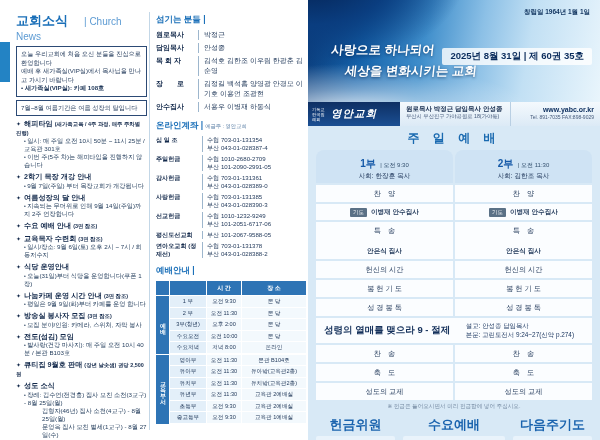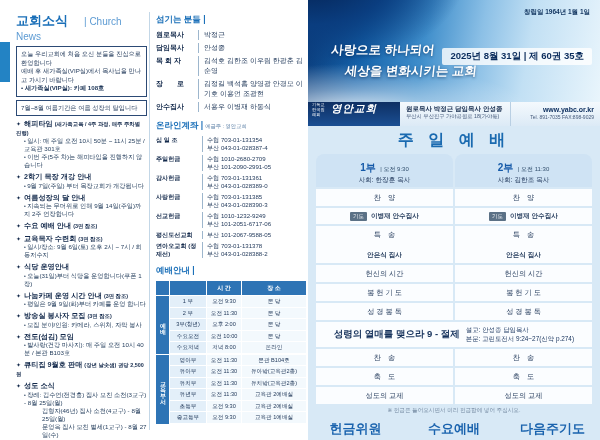--- a/index.html
+++ b/index.html
@@ -58,44 +58,44 @@
   .photo { position:relative; height:102px;
     background:
       radial-gradient(120% 95% at 15% 112%, rgba(255,255,255,.9) 0%, rgba(255,255,255,.4) 26%, rgba(255,255,255,0) 52%),
       radial-gradient(75% 130% at 0% -25%, #041f4d 0%, #0a3d7f 38%, rgba(10,61,127,0) 72%),
       linear-gradient(100deg, #0a3a78 0%, #1563ab 20%, #3f8ecb 40%, #8cc0e6 58%, #c2e0f4 74%, #e9f5fc 100%); }
   .founded { position:absolute; top:8px; right:10px; font-size:6.5px; font-weight:bold; color:#11345f; }
   .issue { position:absolute; top:19px; right:8px; background:rgba(255,255,255,.8); padding:2px 8px; border-radius:2px; font-size:9.5px; font-weight:bold; color:#0a2c5c;margin-top:29px; }
   .slogan { position:absolute; left:22px; top:42px; color:#fff; font-weight:bold; font-size:12.5px; transform:skewX(-6deg); text-shadow:0 1px 3px rgba(0,35,80,.65); }
   .slogan .l2 { margin-left:16px; margin-top:4px; }
   .logobar { display:flex; height:24px; }
-  .lb-left { width:92px; background:linear-gradient(180deg,#0e2f63,#1b4f93); color:#fff; display:flex; gap:3px; padding:0 4px; flex:none; }
+  .lb-left { width:92px; background:linear-gradient(180deg,#0e2f63,#1b4f93); color:#fff; display:flex; align-items:center; gap:3px; padding:0 4px; flex:none; }
   .lb-denom { font-size:4.2px; line-height:5px; width:16px; }
   .lb-name { font-style:italic; font-weight:bold; font-size:10.5px; letter-spacing:1px; }
   .lb-mid { flex:1; background:linear-gradient(180deg,#f4f9fd,#dceaf6); padding:2px 6px; }
   .lb-pastors { font-size:6.5px; font-weight:bold; color:#13294b; line-height:9px; }
   .lb-addr { font-size:5.3px; color:#44597a; line-height:7px; }
   .lb-right { width:90px; background:linear-gradient(180deg,#f4f9fd,#dceaf6); border-left:1px solid #b9cfe3; text-align:right; padding:3px 6px; flex:none; }
   .lb-web { font-size:7px; font-weight:bold; color:#0a2c5c; line-height:9px; }
   .lb-tel { font-size:5px; color:#44597a; line-height:7px; }
 
   .worship-body { padding:4px 8px 0; display:flex; flex-direction:column; gap:3px; }
-  .w-title { text-align:center; color:#1a6ab0; font-weight:bold; font-size:16px; letter-spacing:5px; }
+  .w-title { text-align:center; color:#1a6ab0; font-weight:bold; font-size:12px; letter-spacing:5px; }
   .svc-grid { display:grid; grid-template-columns:1fr 1fr; gap:2px; }
   .svc-head { background:#cfe3f4; border-radius:8px 8px 0 0; text-align:center; padding:3px 0 2px; }
   .svc-head .nm { color:#1459a8; font-weight:bold; font-size:10px; }
   .svc-head .tm { color:#33506e; font-size:6px; }
   .svc-head .mc { color:#22395c; font-size:6.6px; margin-top:1px; }
   .svc-cell { background:#fbfdff; display:flex; align-items:center; justify-content:center; gap:4px; font-size:7.2px; color:#1d3557; padding:3.5px 0; text-align:center; }
   .svc-cell.two { flex-direction:column; gap:11px; }
   .spread { letter-spacing:7px; margin-right:-7px; }
   .byname { font-size:6.6px; font-weight:bold; }
   .badge { background:#5b7186; color:#fff; font-size:5.4px; padding:1px 3px; border-radius:1px; }
   .svc-sermon { grid-column:1 / 3; background:#fbfdff; display:flex; align-items:center; padding:4px 8px; gap:6px; }
-  .sermon-title { flex:1.15; font-weight:bold; font-size:9.5px; color:#16325c;text-align:right; }
+  .sermon-title { flex:1.15; font-weight:bold; font-size:9.5px; color:#16325c; }
   .sermon-info { flex:1; font-size:6.4px; color:#16325c; line-height:8.5px; }
   .w-note { text-align:center; font-size:5.6px; color:#7388a0; }
   .trio { display:grid; grid-template-columns:1fr 1.3fr 1fr; gap:8px; margin-top:2px; }
   .trio-h { text-align:center; color:#1a63ae; font-weight:bold; font-size:13px; margin-bottom:2px; }
   .trio-v { background:#e9f3fb; border-radius:2px; text-align:center; padding:4px 2px; font-size:7px; font-weight:bold; color:#1d3557; line-height:8.5px; }
   .trio-v .small { font-weight:normal; font-size:5.8px; }
 </style>
 </head>
 <body>
 

